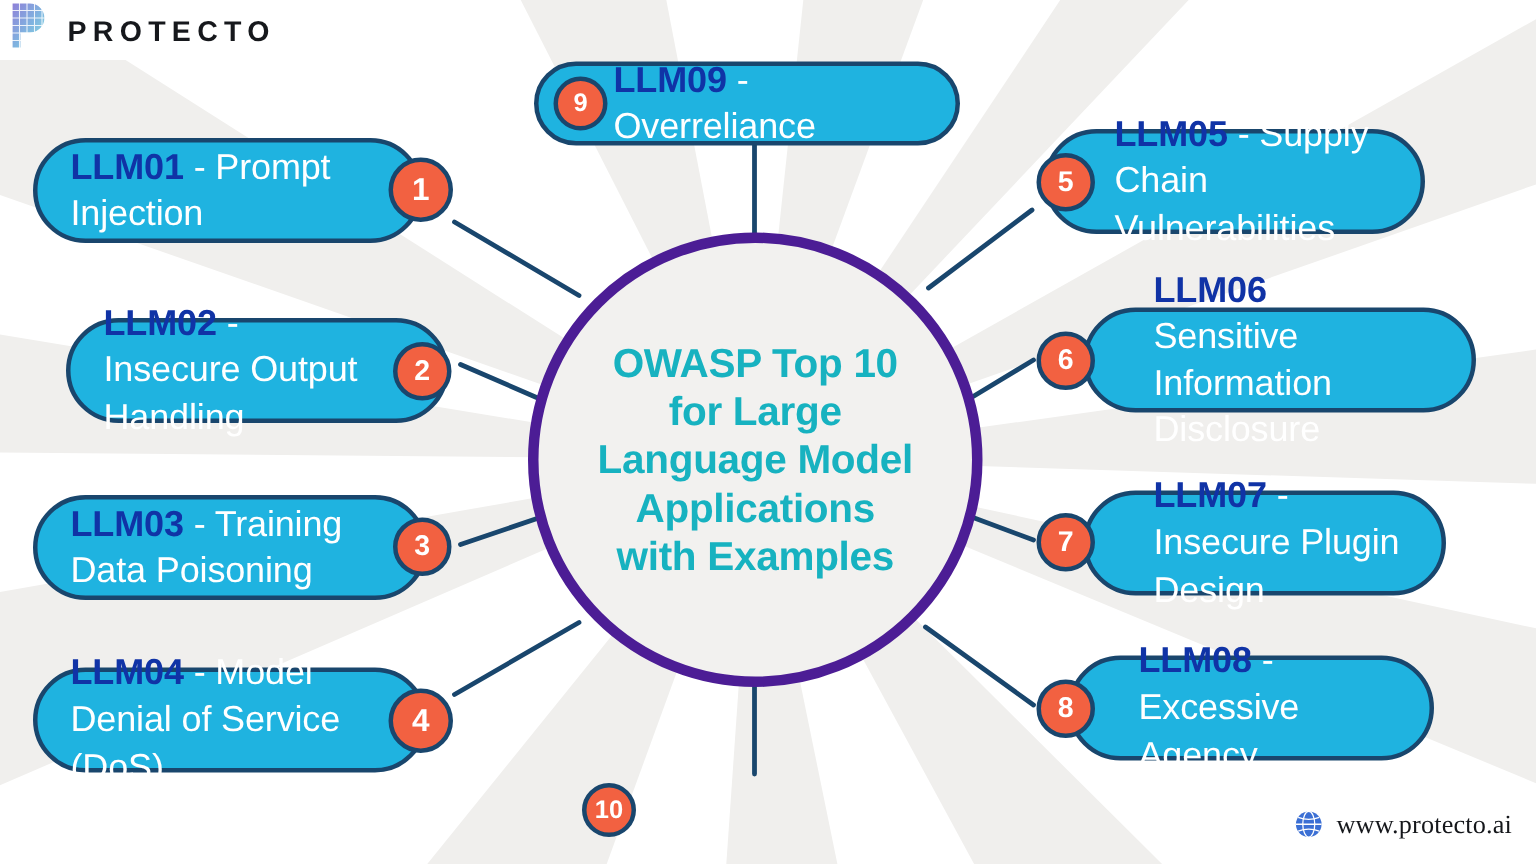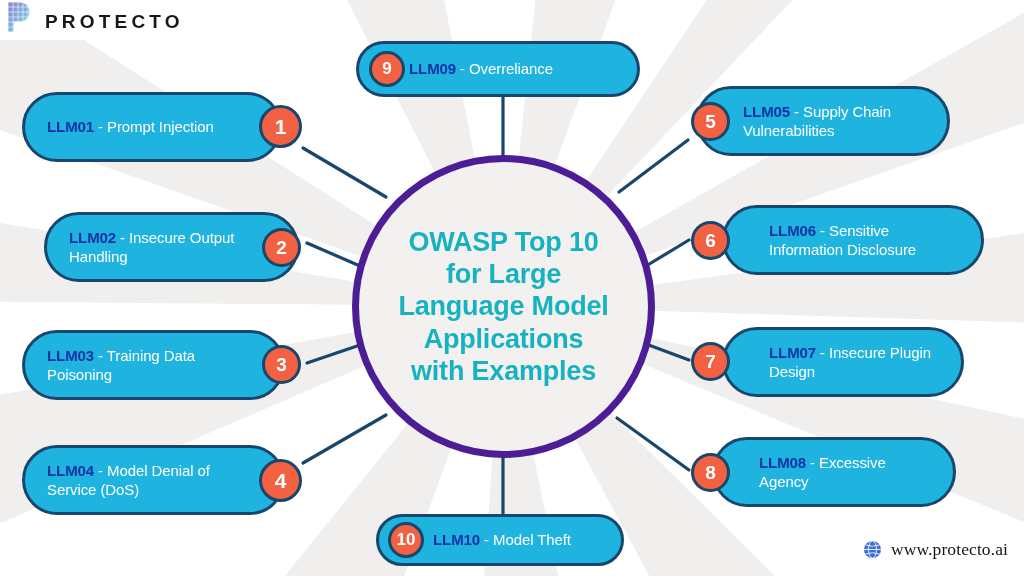--- a/index.html
+++ b/index.html
@@ -93,21 +93,21 @@
     background: #1fb3e0;
     border: 3px solid #19466d;
     border-radius: 40px;
     box-sizing: border-box;
     display: flex;
     align-items: center;
     z-index: 4;
   }
   .pill-text {
     color: #ffffff;
-    font-size: 15px;
+    font-size: 24px;
     line-height: 1.30;
     letter-spacing: -0.1px;
   }
   .pill-text .code {
     color: #1033a6;
     font-weight: 700;
   }
 
   
   .pill.left  .pill-text { padding: 0 40px 0 22px; }
@@ -272,25 +272,20 @@
   </div>
   <div class="badge sz-md" style="left:691px; top:453px;">8</div>
 
   <div class="pill topbar" style="left:356px; top:41px; width:284px; height:56px;">
     <div class="pill-text">
       <span class="code">LLM09</span><span> - </span><span>Overreliance</span>
     </div>
   </div>
   <div class="badge sz-sm" style="left:369px; top:51px;">9</div>
 
-  <div class="pill bottombar" style="left:376px; top:514px; width:248px; height:52px;">
-    <div class="pill-text">
-      <span class="code">LLM10</span><span> - </span><span>Model Theft</span>
-    </div>
-  </div>
   <div class="badge sz-sm" style="left:388px; top:522px;">10</div>
 
   <div id="footer">
     <svg id="globe" viewBox="0 0 20 20">
       <circle cx="10" cy="10" r="9" fill="#3b6fd4"></circle>
       <g stroke="#ffffff" stroke-width="0.9" fill="none">
         <ellipse cx="10" cy="10" rx="4.2" ry="9"></ellipse>
         <line x1="1" y1="10" x2="19" y2="10"></line>
         <path d="M2.6 5.2 Q10 8 17.4 5.2"></path>
         <path d="M2.6 14.8 Q10 12 17.4 14.8"></path>

